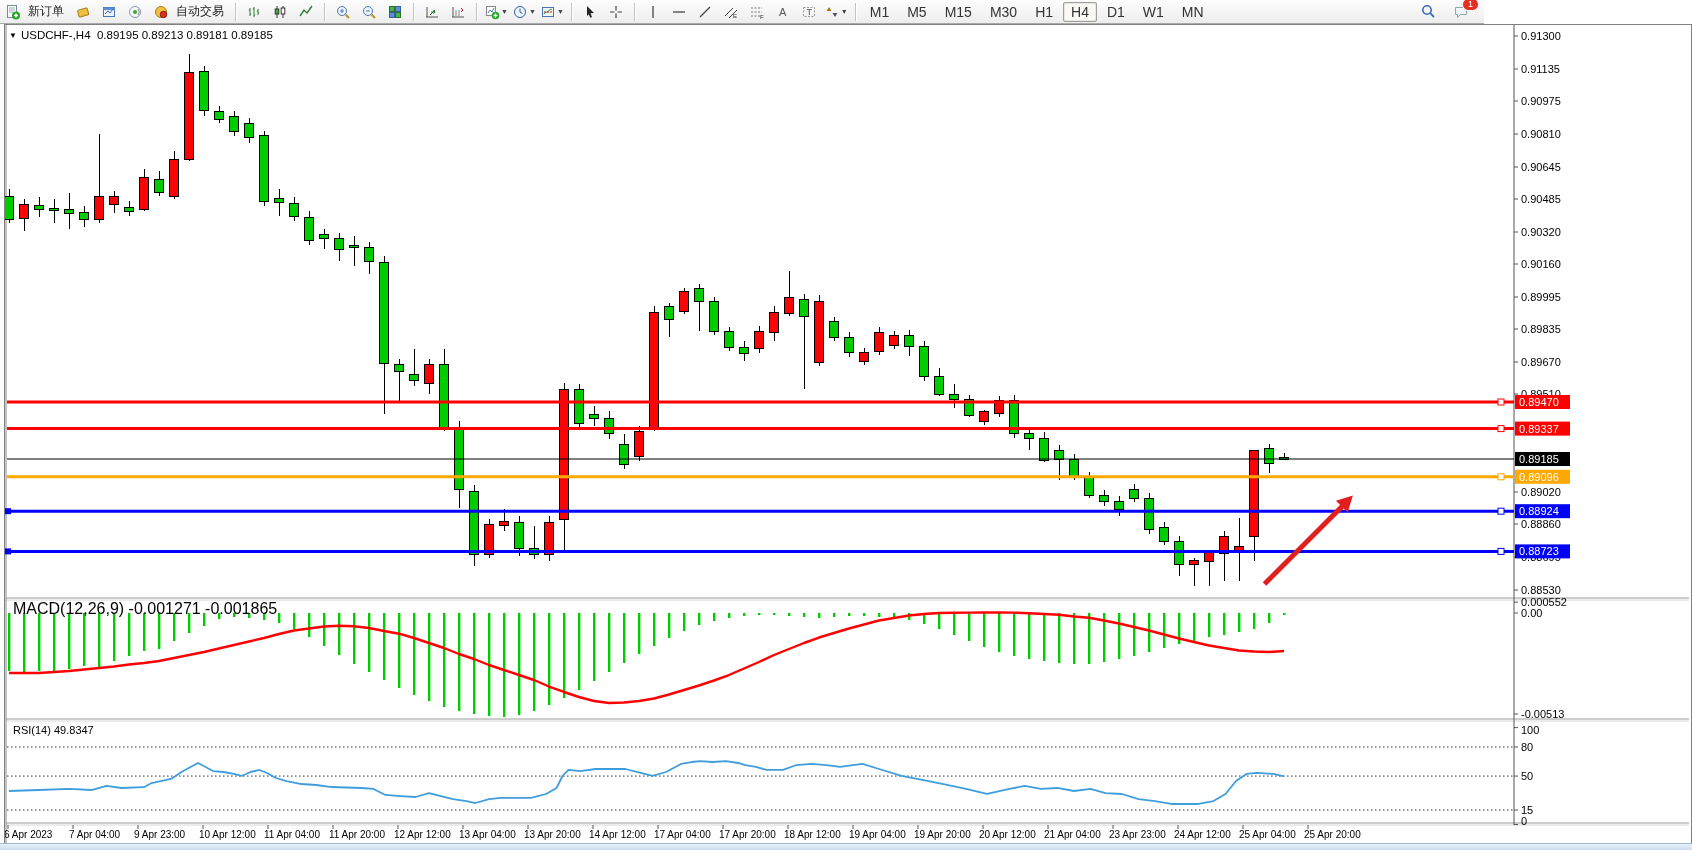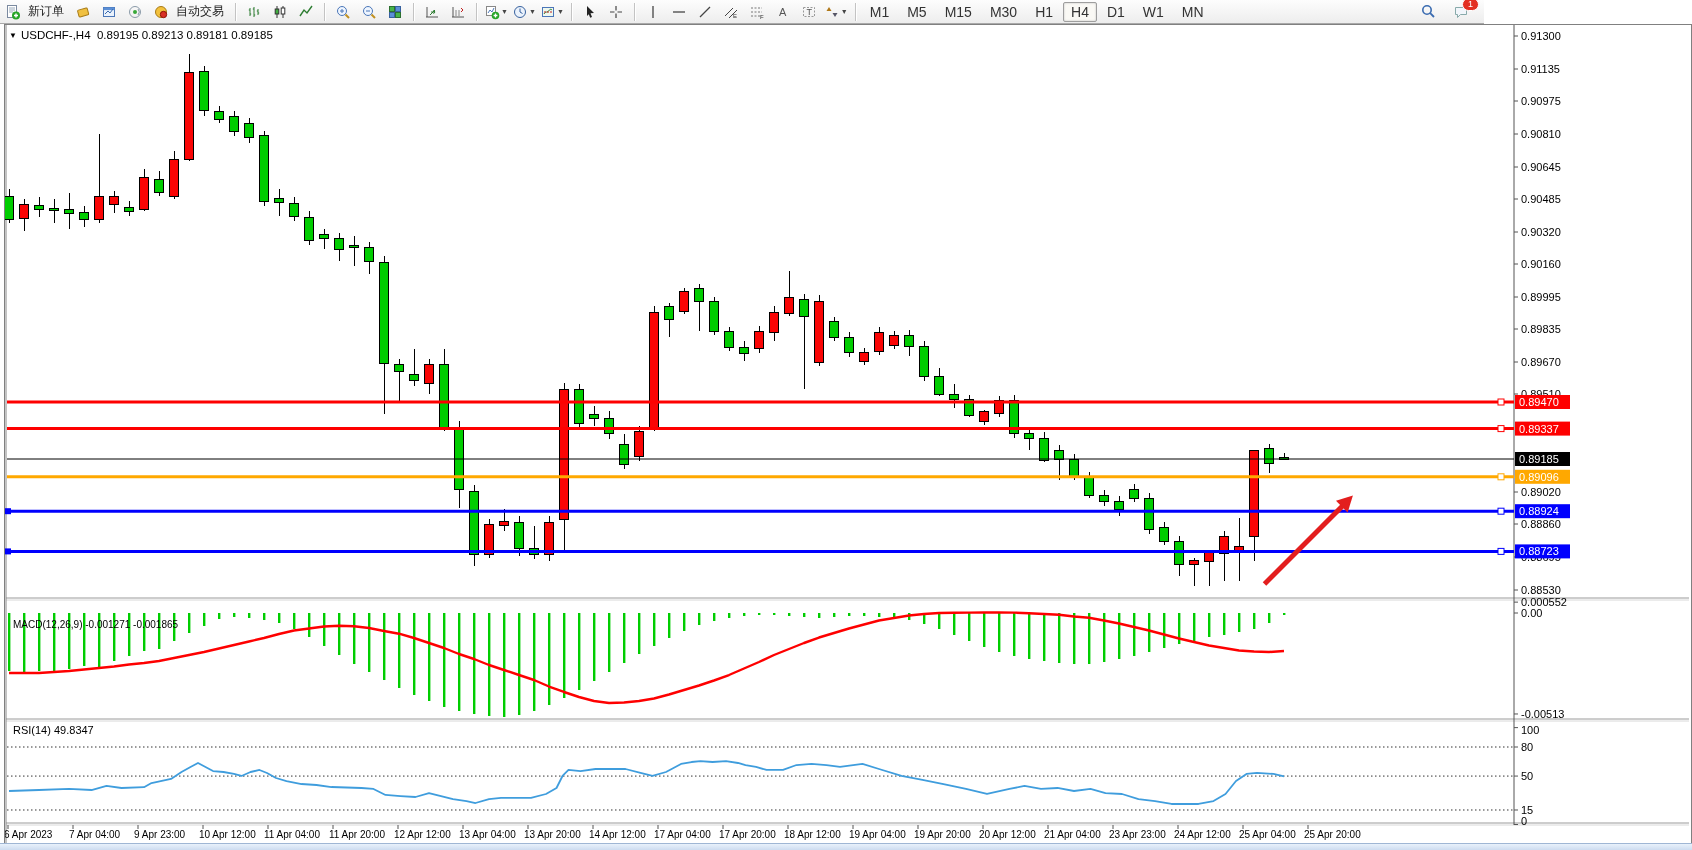--- a/index.html
+++ b/index.html
@@ -18,21 +18,21 @@
           display:flex;align-items:center;border:1px solid transparent;border-radius:2px;}
   .tf-btn.active{background:#fbfbف8;background:#faf9f5;border-color:#9e9e9e;box-shadow:inset 0 0 2px #bbb;text-align:right;}
   #tb-right{margin-left:auto;display:flex;align-items:center;margin-right:10px;}
   #chat-badge{position:absolute;top:-4px;right:-7px;background:#e33022;color:#fff;border-radius:8px;
               font-size:9px;line-height:11px;min-width:11px;text-align:center;padding:0 2px;border:1px solid #fff;}
   
   #chartwin{position:absolute;left:4px;top:24px;width:1686px;height:818px;background:#fff;
             border:1px solid #808080;}
   #sym-title{position:absolute;left:4px;top:4px;font-size:11.5px;color:#000;white-space:nowrap;}
   #sym-title .tri{font-size:8px;vertical-align:1px;color:#000;margin-right:4px;}
-  #macd-title{position:absolute;left:8px;top:594px;font-size:10px;color:#000;white-space:nowrap;}
+  #macd-title{position:absolute;left:8px;top:575px;font-size:16px;color:#000;white-space:nowrap;}
   #rsi-title{position:absolute;left:8px;top:699px;font-size:11px;color:#000;white-space:nowrap;}
   #statusstrip{position:absolute;left:0;top:843px;width:1692px;height:7px;
                background:linear-gradient(#e9f1fb,#c9d9ee);border-top:1px solid #9fb6d4;}
   svg text{font-family:"Liberation Sans",sans-serif;}
 </style>
 </head>
 <body>
 
 <div id="app">
 

